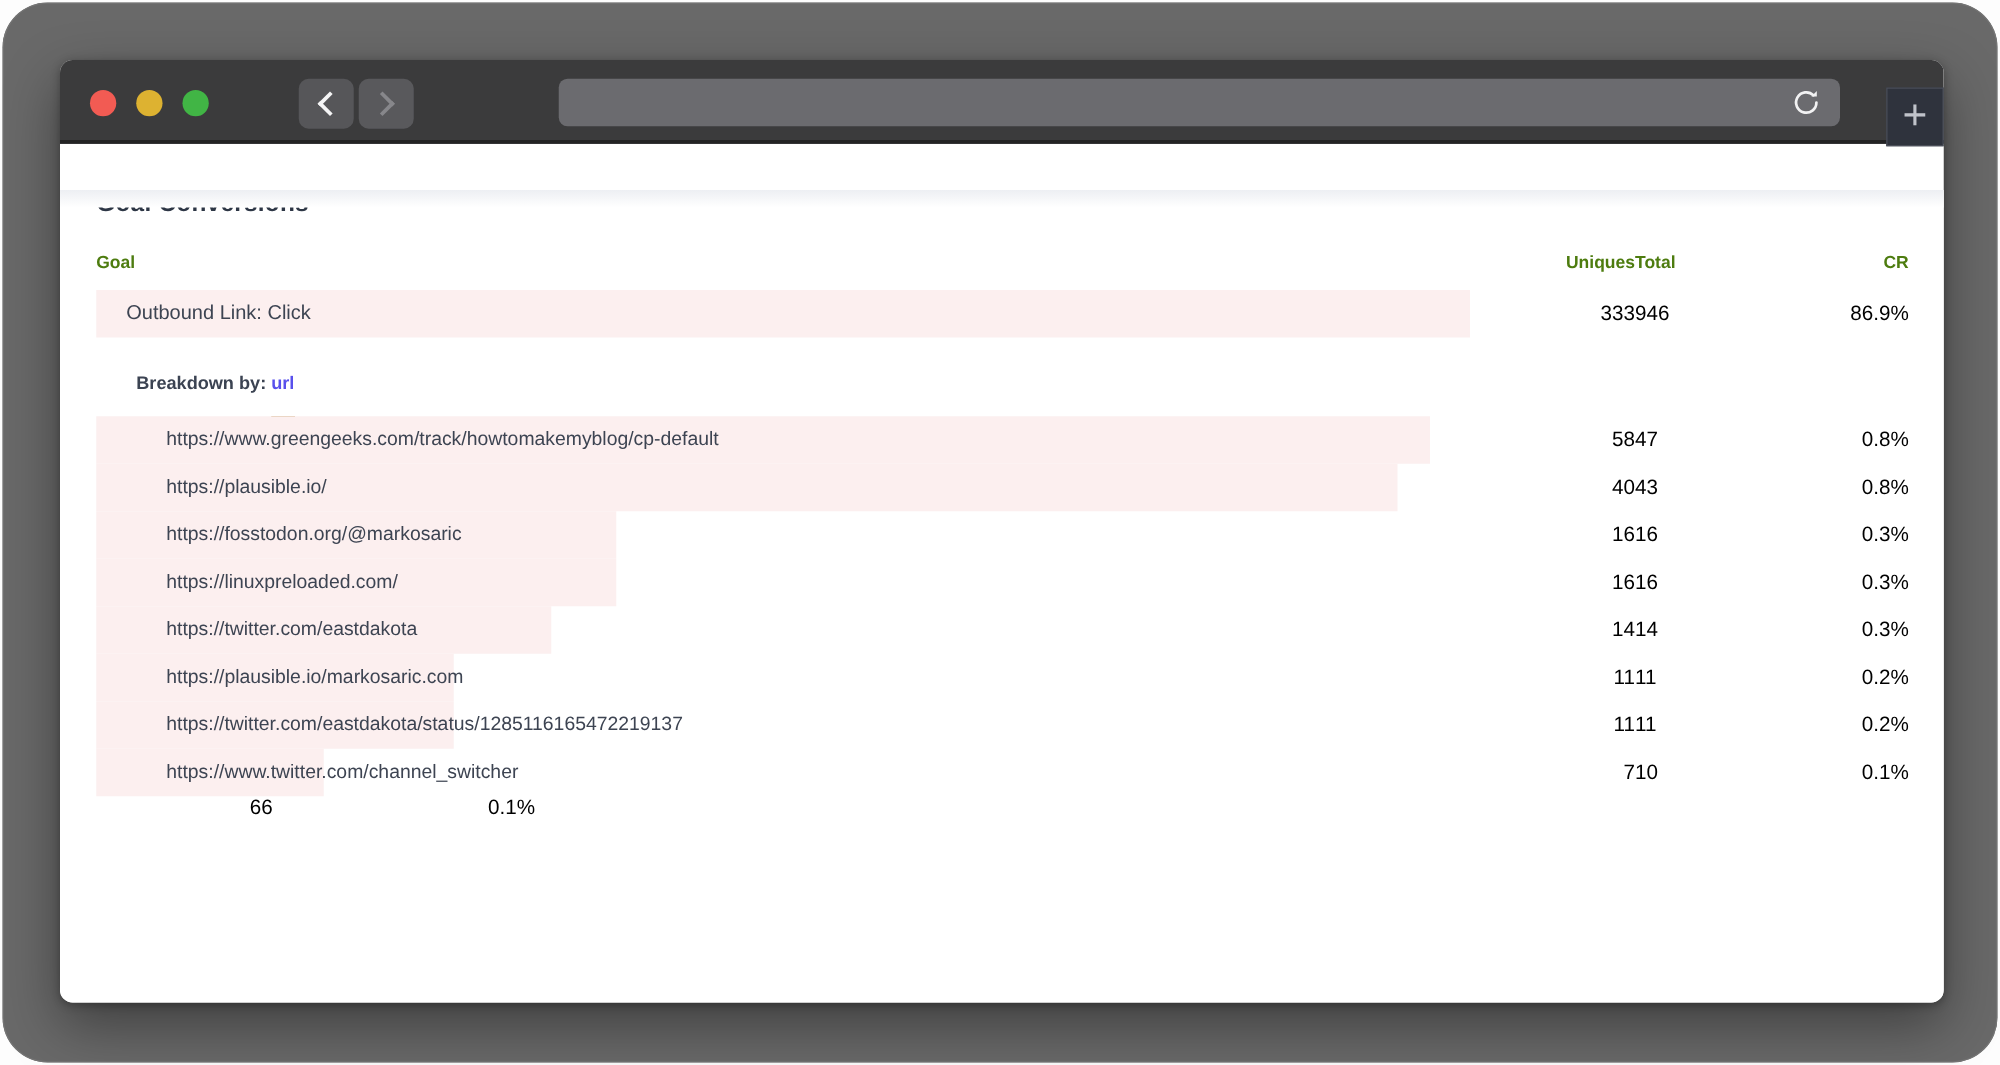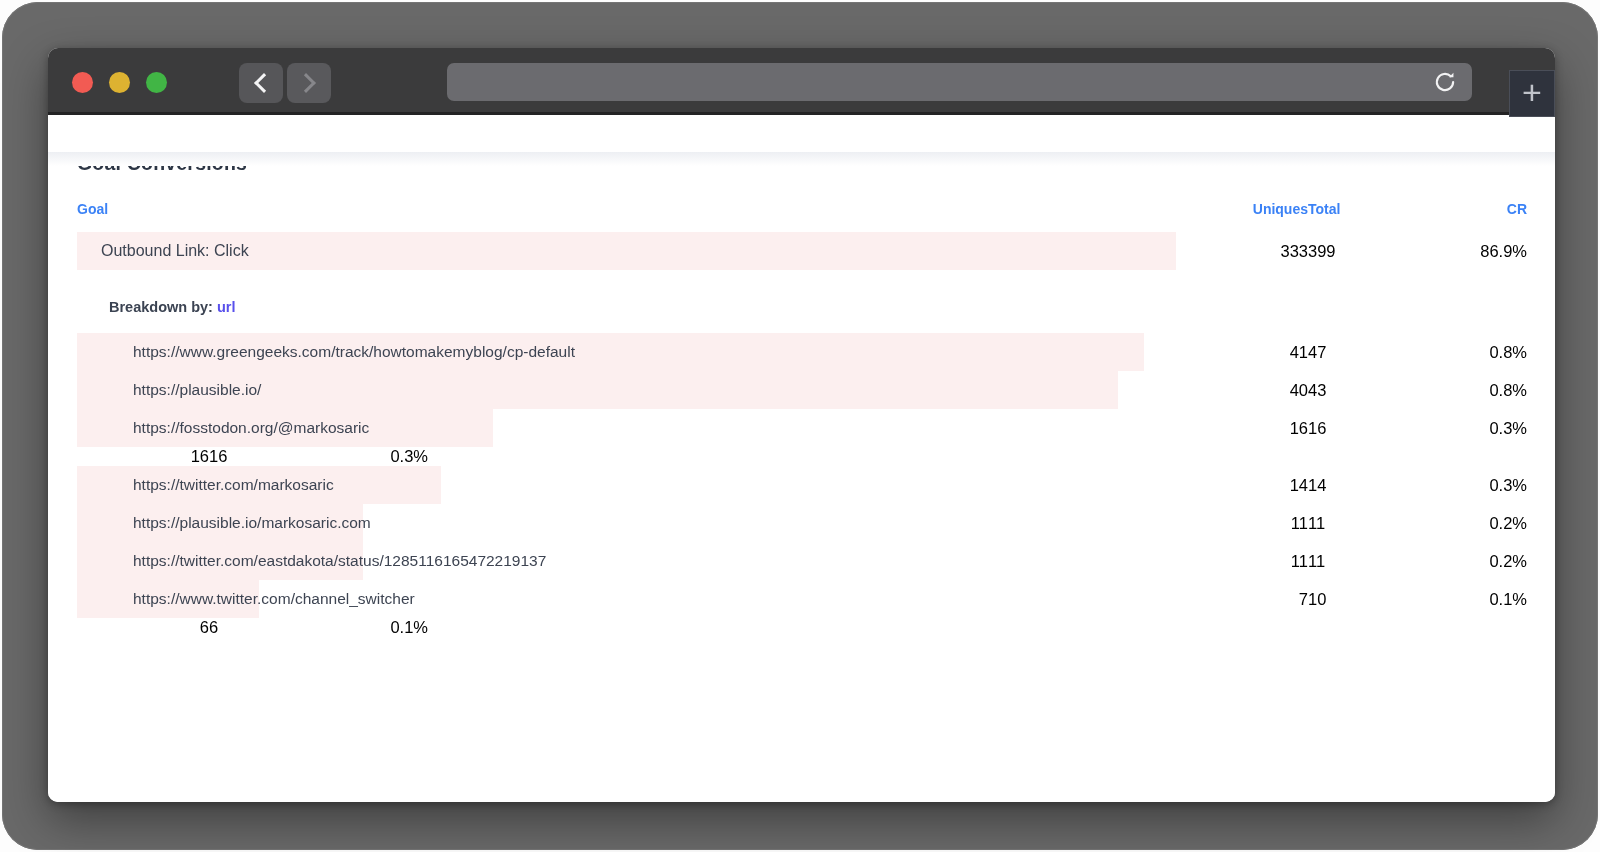--- a/index.html
+++ b/index.html
@@ -54,21 +54,21 @@
 
   .page-title { margin-top:37px; font-size:19.5px; font-weight:bold;
     color:#2d3645; letter-spacing:.2px; }
 
   .grid-row { display:flex; align-items:center; }
   .col-name { width:1099px; }
   .col-u { width:132px; text-align:right; }
   .col-t { width:109px; text-align:left; }
   .col-c { width:110px; text-align:right; }
 
-  .thead { margin-top:26px; font-size:14px; font-weight:bold; color:#3b82f6; }
+  .thead { margin-top:26px; font-size:14px; font-weight:bold; color:#4d7c0f; }
 
   .bar-row { position:relative; height:38px; }
   .bar-row .bar { position:absolute; left:0; top:0; height:38px;
     background:#fcefef; }
   .bar-row .label { position:relative; line-height:38px; padding-left:24px;
     font-size:16px; color:#3d4452; white-space:nowrap; }
 
   .goal-row { margin-top:15px; }
   .goal-row .bar { width:1099px; }
   .num { font-size:16.5px; color:#000000; }
@@ -129,36 +129,36 @@
           <span class="col-t">Total</span>
           <span class="col-c">CR</span>
         </div>
 
         <div class="grid-row goal-row">
           <div class="col-name bar-row">
             <div class="bar"></div>
             <div class="label">Outbound Link: Click</div>
           </div>
           <span class="col-u num">333</span>
-          <span class="col-t num">399</span>
+          <span class="col-t num">946</span>
           <span class="col-c num">86.9%</span>
         </div>
 
         <div class="breakdown">
           <span>Breakdown by:</span>
           <a>url</a>
         </div>
 
         <div class="rows" id="rows">
             <div class="grid-row">
               <div class="col-name bar-row">
                 <div class="bar" style="width: 1067px;"></div>
                 <div class="label">https://www.greengeeks.com/track/howtomakemyblog/cp-default</div>
               </div>
-              <span class="col-u num">41</span>
+              <span class="col-u num">58</span>
               <span class="col-t num">47</span>
               <span class="col-c num">0.8%</span>
             </div>
             <div class="grid-row">
               <div class="col-name bar-row">
                 <div class="bar" style="width: 1041px;"></div>
                 <div class="label">https://plausible.io/</div>
               </div>
               <span class="col-u num">40</span>
               <span class="col-t num">43</span>
@@ -167,28 +167,32 @@
             <div class="grid-row">
               <div class="col-name bar-row">
                 <div class="bar" style="width: 416px;"></div>
                 <div class="label">https://fosstodon.org/@markosaric</div>
               </div>
               <span class="col-u num">16</span>
               <span class="col-t num">16</span>
               <span class="col-c num">0.3%</span>
             </div>
             <div class="grid-row">
+              <div class="col-name bar-row">
+                <div class="bar" style="width: 416px;"></div>
+                <div class="label">https://linuxpreloaded.com/</div>
+              </div>
               <span class="col-u num">16</span>
               <span class="col-t num">16</span>
               <span class="col-c num">0.3%</span>
             </div>
             <div class="grid-row">
               <div class="col-name bar-row">
                 <div class="bar" style="width: 364px;"></div>
-                <div class="label">https://twitter.com/markosaric</div>
+                <div class="label">https://twitter.com/eastdakota</div>
               </div>
               <span class="col-u num">14</span>
               <span class="col-t num">14</span>
               <span class="col-c num">0.3%</span>
             </div>
             <div class="grid-row">
               <div class="col-name bar-row">
                 <div class="bar" style="width: 286px;"></div>
                 <div class="label">https://plausible.io/markosaric.com</div>
               </div>

